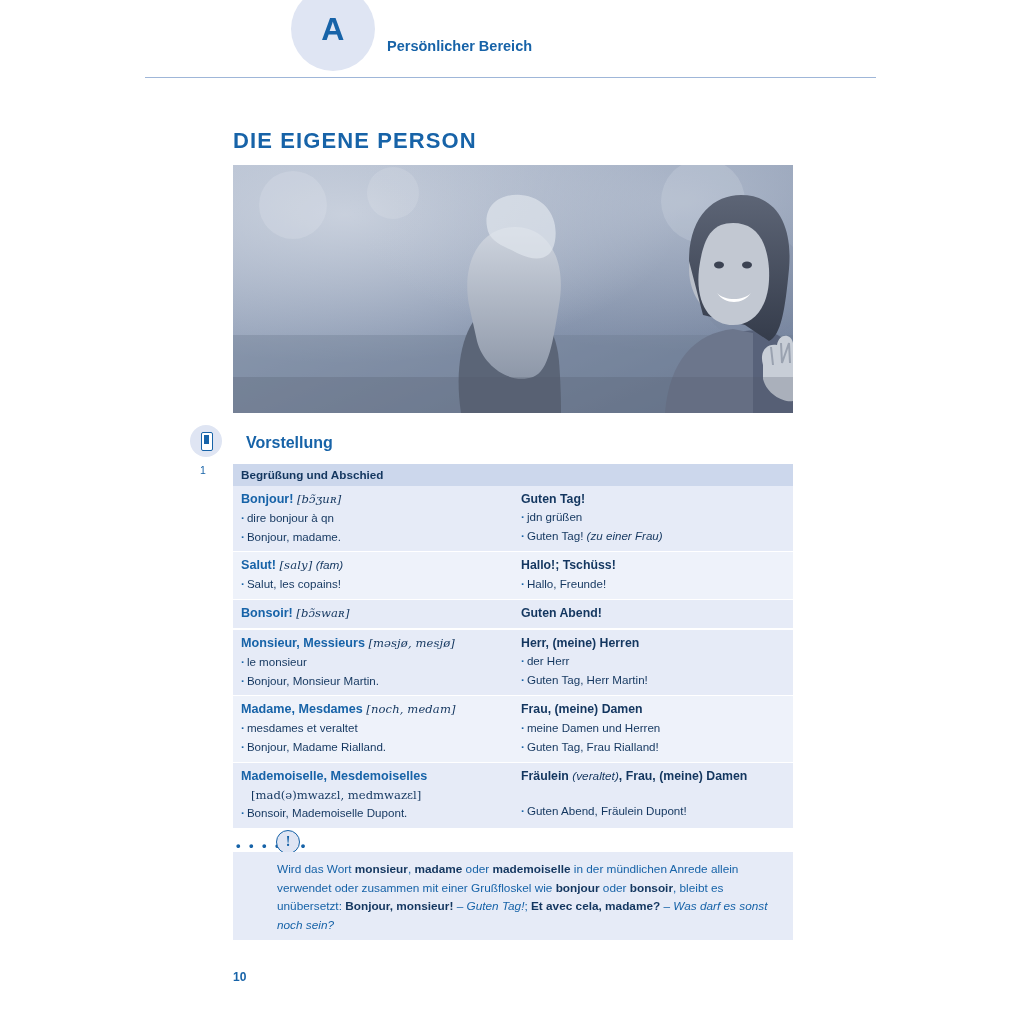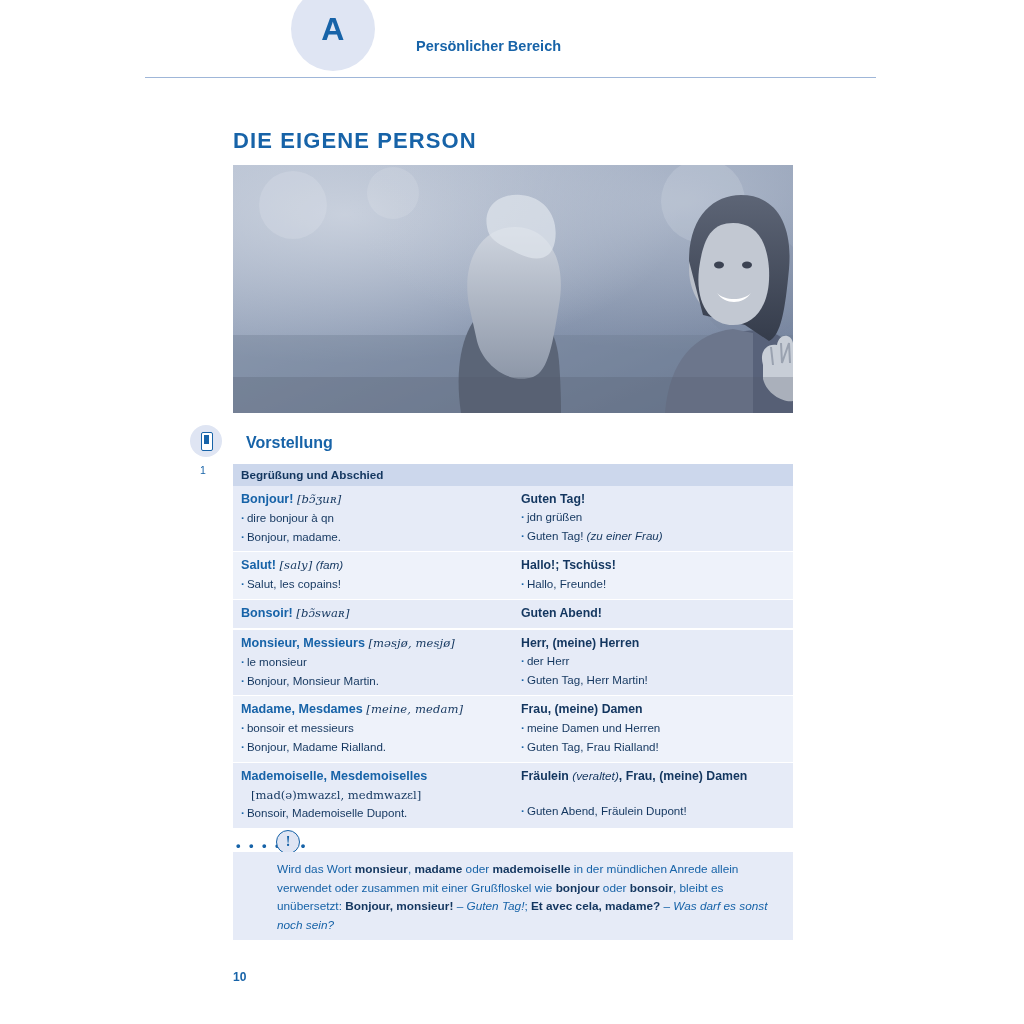--- a/index.html
+++ b/index.html
@@ -51,21 +51,20 @@
     color: #1763a8;
     letter-spacing: .5px;
   }
   .header-title {
     position: absolute;
     left: 387px;
     top: 38px;
     font-size: 14.5px;
     font-weight: bold;
     color: #1763a8;
-    margin-left: 29px;
   }
   .header-rule {
     position: absolute;
     left: 145px;
     top: 77px;
     width: 731px;
     height: 1px;
     background: #9fb6d8;
   }
 
@@ -429,23 +428,23 @@
         </td>
       </tr>
       <tr class="sep">
           <td colspan="2"></td>
         </tr>
 
       <tr class="row-block row-b">
         <td>
           <div class="fr-head">
             <span>Madame, Mesdames</span>
-            <span class="phon">[meine, medam]</span>
-          </div>
-          <div class="sub"><span class="bullet">·</span><span>bonsoir et messieurs</span></div>
+            <span class="phon">[noch, medam]</span>
+          </div>
+          <div class="sub"><span class="bullet">·</span><span>mesdames et veraltet</span></div>
           <div class="sub"><span class="bullet">·</span><span>Bonjour, Madame Rialland.</span></div>
         </td>
         <td>
           <div class="de-head"><span>Frau, (meine) Damen</span></div>
           <div class="sub"><span class="bullet">·</span><span>meine Damen und Herren</span></div>
           <div class="sub"><span class="bullet">·</span><span>Guten Tag, Frau Rialland!</span></div>
         </td>
       </tr>
       <tr class="sep">
           <td colspan="2"></td>

